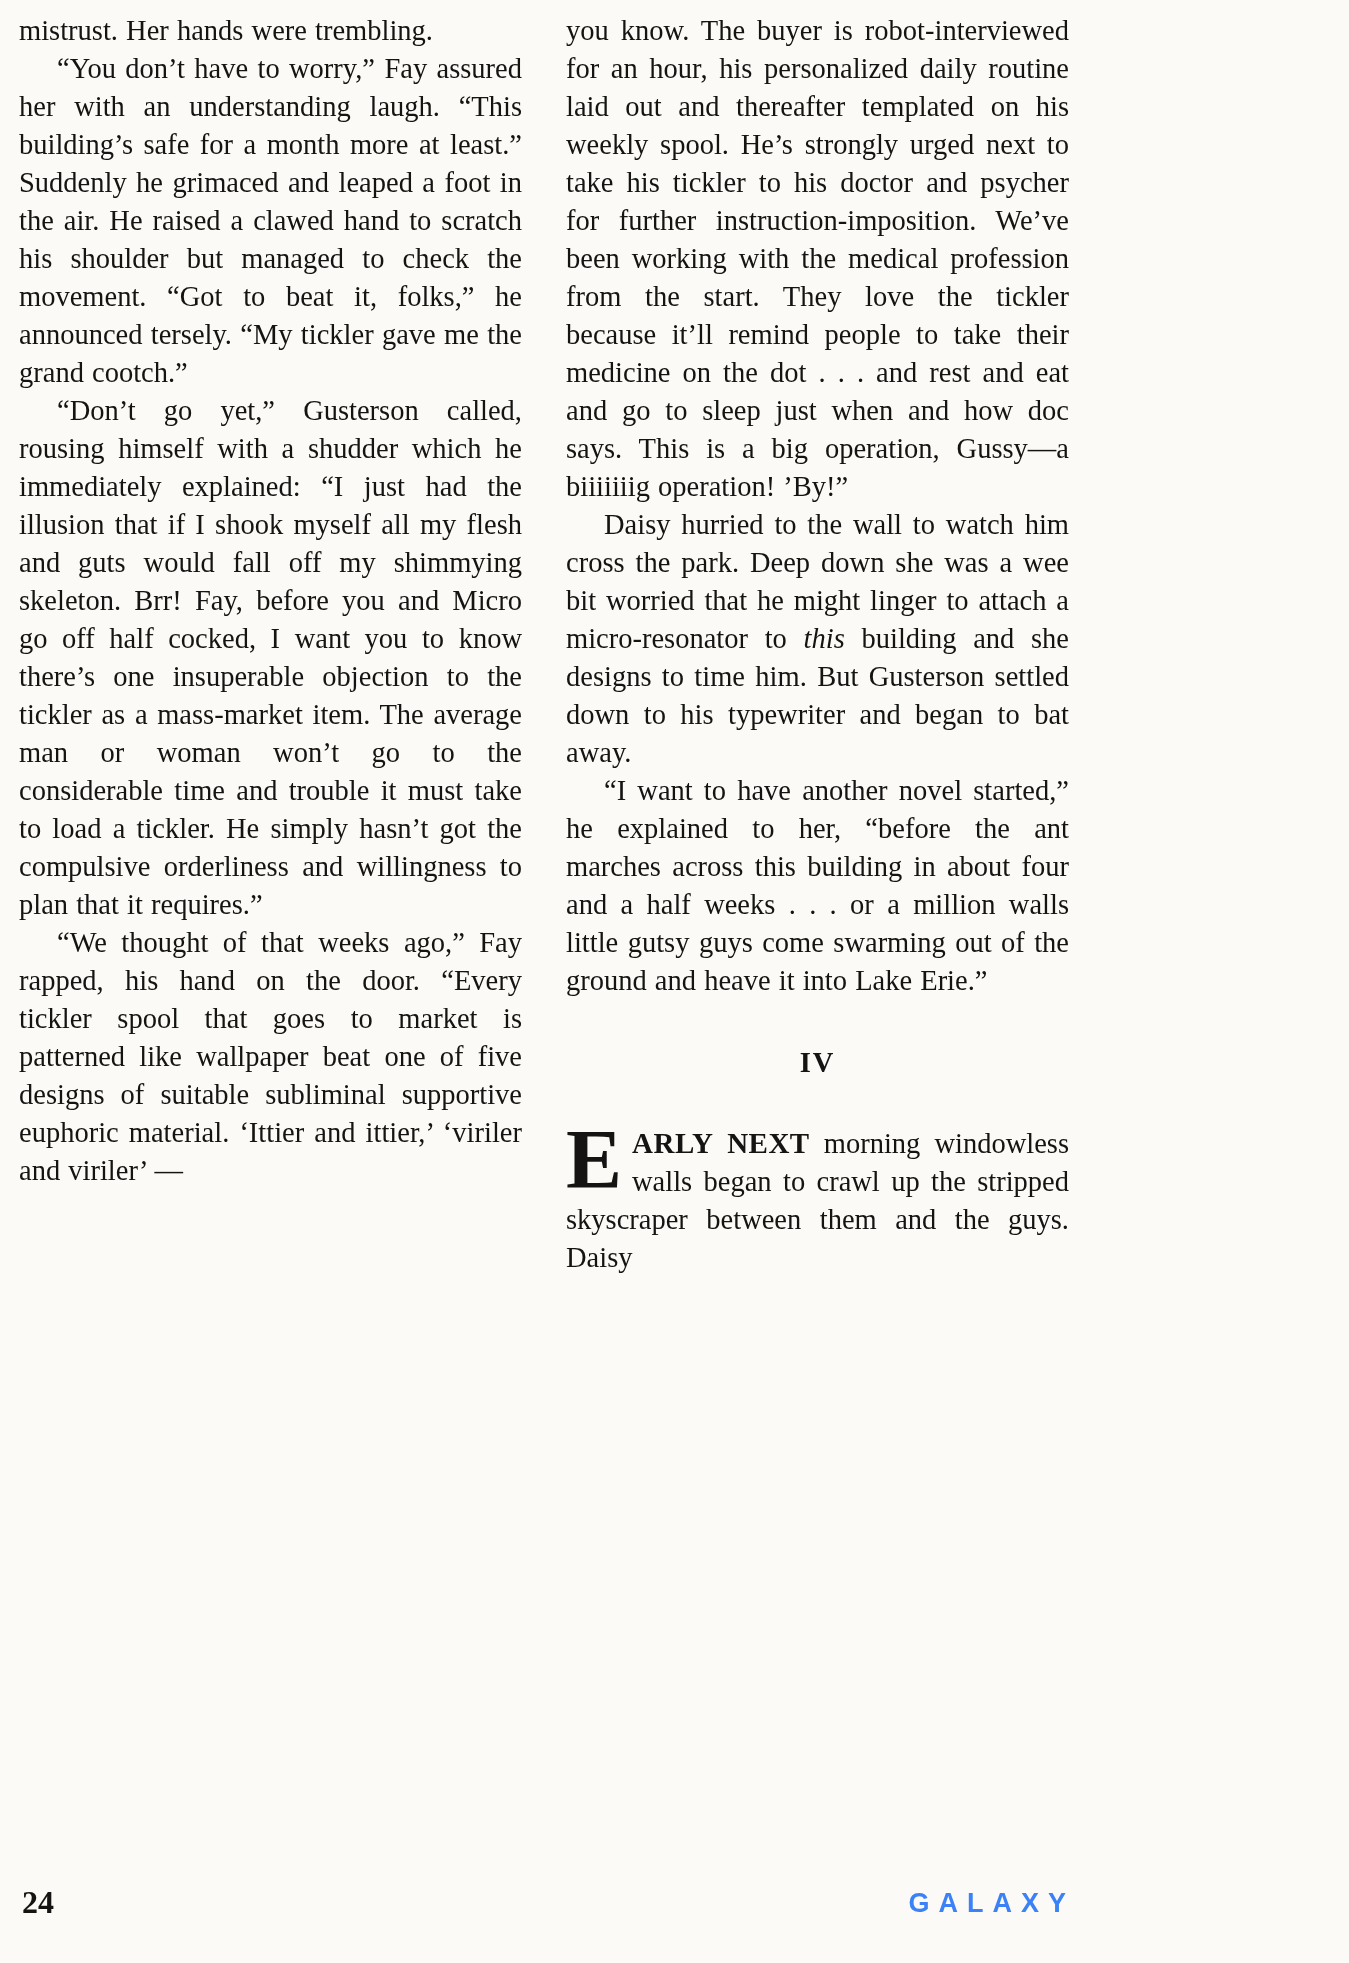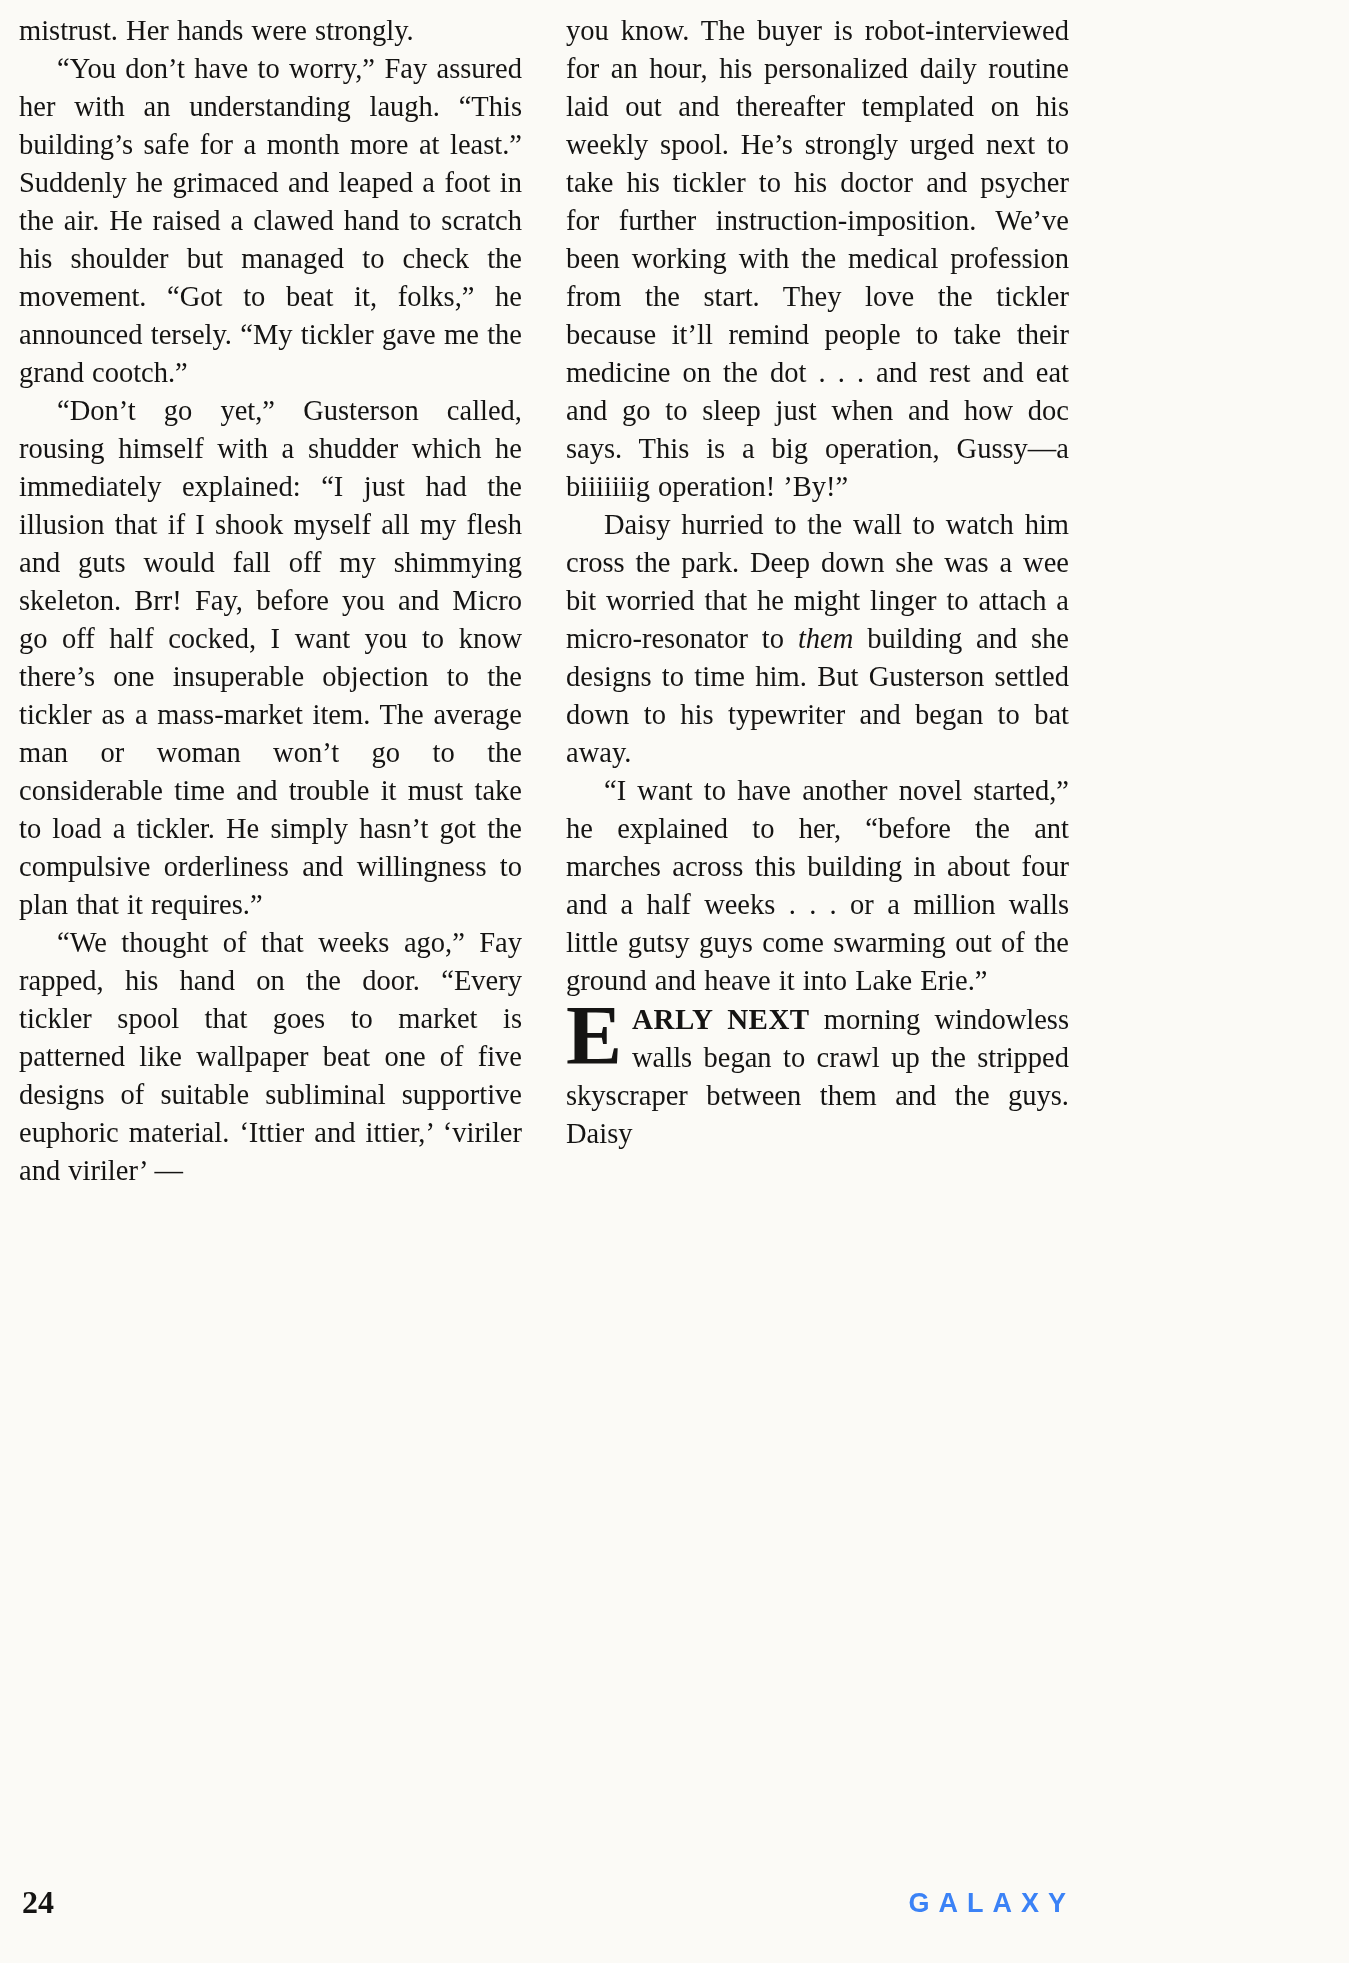--- a/index.html
+++ b/index.html
@@ -73,27 +73,28 @@
     letter-spacing: 9px;
     margin-right: -9px;
     color: #3b82f6;
   }
 </style>
 </head>
 <body>
 
 <div class="content">
   <div class="column">
-      <p class="para"><span>mistrust. Her hands were strongly.</span></p>
+      <p class="para"><span>mistrust. Her hands were trembling.</span></p>
       <p class="para indent"><span>“You don’t have to worry,” Fay assured her with an understanding laugh. “This building’s safe for a month more at least.” Suddenly he grimaced and leaped a foot in the air. He raised a clawed hand to scratch his shoulder but managed to check the movement. “Got to beat it, folks,” he announced tersely. “My tickler gave me the grand cootch.”</span></p>
       <p class="para indent"><span>“Don’t go yet,” Gusterson called, rousing himself with a shudder which he immediately explained: “I just had the illusion that if I shook myself all my flesh and guts would fall off my shimmying skeleton. Brr! Fay, before you and Micro go off half cocked, I want you to know there’s one insuperable objection to the tickler as a mass-market item. The average man or woman won’t go to the considerable time and trouble it must take to load a tickler. He simply hasn’t got the compulsive orderliness and willingness to plan that it requires.”</span></p>
       <p class="para indent"><span>“We thought of that weeks ago,” Fay rapped, his hand on the door. “Every tickler spool that goes to market is patterned like wallpaper beat one of five designs of suitable subliminal supportive euphoric material. ‘Ittier and ittier,’ ‘viriler and viriler’ —</span></p>
     </div>
   <div class="column">
       <p class="para"><span>you know. The buyer is robot-interviewed for an hour, his personalized daily routine laid out and thereafter templated on his weekly spool. He’s strongly urged next to take his tickler to his doctor and psycher for further instruction-imposition. We’ve been working with the medical profession from the start. They love the tickler because it’ll remind people to take their medicine on the dot . . . and rest and eat and go to sleep just when and how doc says. This is a big operation, Gussy—a biiiiiiig operation! ’By!”</span></p>
-      <p class="para indent"><span>Daisy hurried to the wall to watch him cross the park. Deep down she was a wee bit worried that he might linger to attach a micro-resonator to </span><span class="run-italic">them</span><span> building and she designs to time him. But Gusterson settled down to his typewriter and began to bat away.</span></p>
+      <p class="para indent"><span>Daisy hurried to the wall to watch him cross the park. Deep down she was a wee bit worried that he might linger to attach a micro-resonator to </span><span class="run-italic">this</span><span> building and she designs to time him. But Gusterson settled down to his typewriter and began to bat away.</span></p>
       <p class="para indent"><span>“I want to have another novel started,” he explained to her, “before the ant marches across this building in about four and a half weeks . . . or a million walls little gutsy guys come swarming out of the ground and heave it into Lake Erie.”</span></p>
+      <div class="section-heading">IV</div>
       <p class="para"><span class="dropcap-initial">E</span><span class="lead-caps">ARLY NEXT</span><span> morning windowless walls began to crawl up the stripped skyscraper between them and the guys. Daisy</span></p>
     </div>
 </div>
 
 <div class="page-number">24</div>
 <div class="magazine-title">GALAXY</div>
 
 </body></html>

